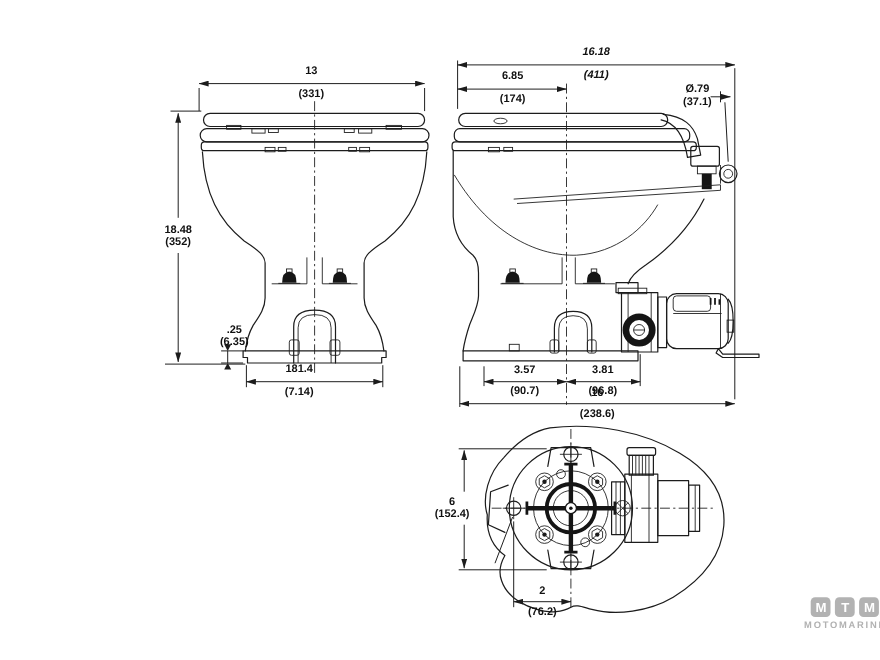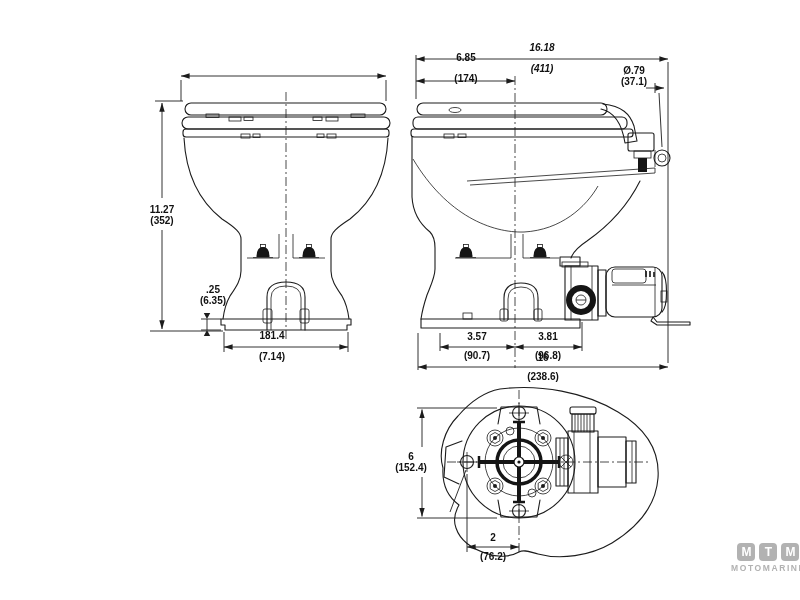--- a/index.html
+++ b/index.html
@@ -204,45 +204,50 @@
 
     <path class="dimln" d="M417,408 H497 M417,518 H497"></path>
     <path class="dimln" d="M422,447 V409.5" marker-end="url(#ar)"></path>
     <path class="dimln" d="M422,477 V516.5" marker-end="url(#ar)"></path>
     <path class="dimln" d="M450,512 L466,470"></path>
     <path class="dimln" d="M467,474 V552 M519,545 V552"></path>
     <path class="dimln" d="M467,547 H519" marker-start="url(#ar)" marker-end="url(#ar)"></path>
   </g>
 </svg>
 
+<div class="dim" style="left:253px;top:59px;width:60px;">
+  <span>13</span>
+      <span class="gap"></span>
+      <span>(331)</span>
+</div>
 <div class="dim" style="left:134px;top:204px;width:56px;">
-  <span>11.27</span>
+  <span>18.48</span>
       <span>(352)</span>
 </div>
-<div class="dim" style="left:186px;top:284px;width:54px;">
+<div class="dim" style="left:186px;top:295px;width:54px;">
   <span>.25</span>
       <span>(6.35)</span>
 </div>
 <div class="dim" style="left:242px;top:330px;width:60px;">
   <span>181.4</span>
       <span class="gap"></span>
       <span>(7.14)</span>
 </div>
 
 <div class="dim" style="left:512px;top:42px;width:60px;font-style:italic;">
   <span>16.18</span>
       <span class="gap"></span>
       <span>(411)</span>
 </div>
-<div class="dim" style="left:436px;top:52px;width:60px;">
+<div class="dim" style="left:436px;top:64px;width:60px;">
   <span>6.85</span>
       <span class="gap"></span>
       <span>(174)</span>
 </div>
-<div class="dim" style="left:606px;top:65px;width:56px;">
+<div class="dim" style="left:606px;top:76px;width:56px;">
   <span>Ø.79</span>
       <span>(37.1)</span>
 </div>
 <div class="dim" style="left:447px;top:331px;width:60px;align-items:center;">
   <span>3.57</span>
       <span class="gap-s"></span>
       <span>(90.7)</span>
 </div>
 <div class="dim" style="left:518px;top:331px;width:60px;">
   <span>3.81</span>

